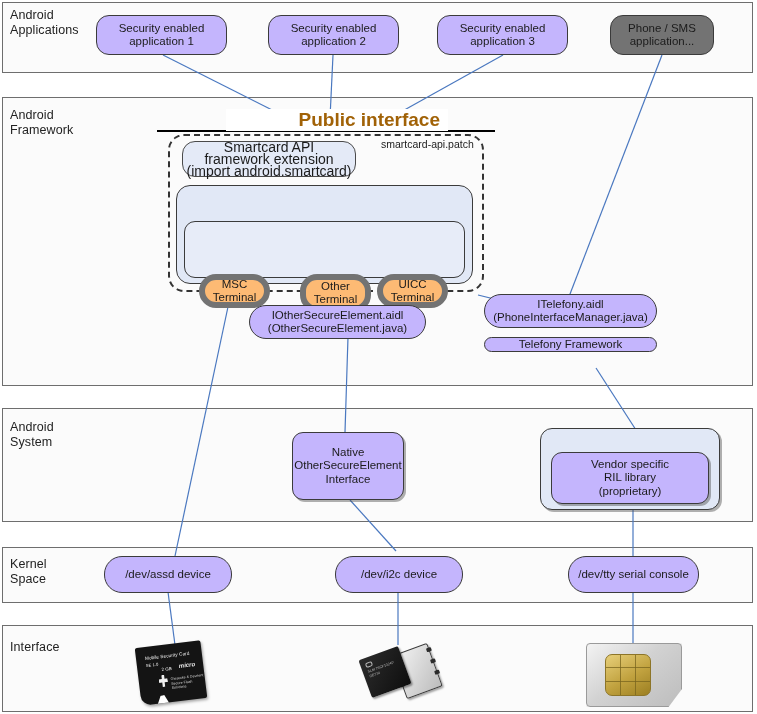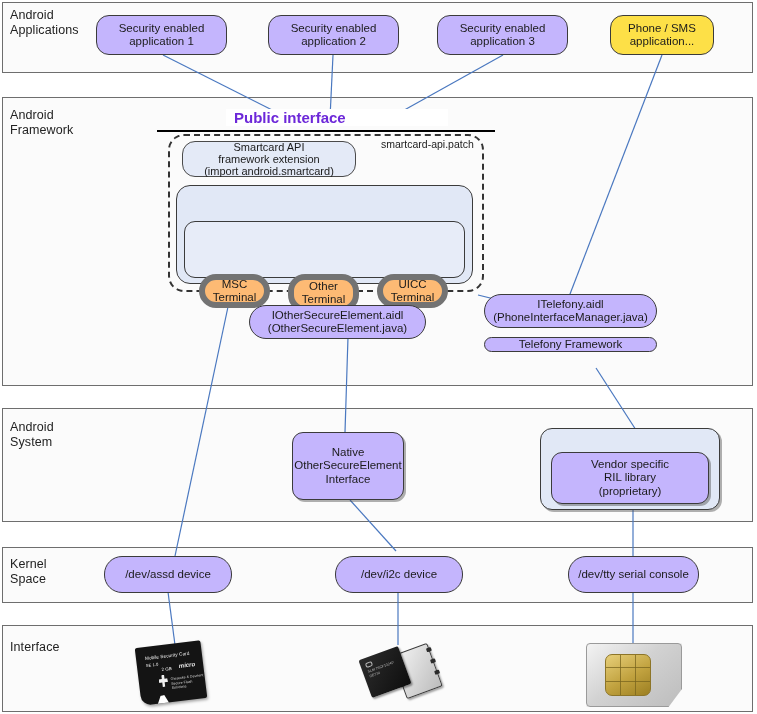--- a/index.html
+++ b/index.html
@@ -37,21 +37,21 @@
     display:flex;
     align-items:center;
     justify-content:center;
     text-align:center;
     font-size:11.5px;
     line-height:13.5px;
     color:#1b1b1b;
     white-space:pre-line;
     z-index:6;
   }
-  .node.cream{background:#fde047;}
+  .node.cream{background:#737373;}
   .node.plain{background:#e4eaf7;border:1.1px solid #4a4a4a;}
   .node.soft{background:#fdba74;border:6px solid #737373;margin-top:36px;}
   .node.shadowed{box-shadow:2px 2px 0 rgba(80,80,80,0.45);}
 
   
   .container-node{
     position:absolute;
     box-sizing:border-box;
     background:#e1e8f6;
     border:1.2px solid #3b3b3b;
@@ -73,23 +73,23 @@
     box-sizing:border-box;
     border:2px dashed #333;
     border-radius:16px;
     background:transparent;
     z-index:3;
   }
 
   .pub-title{
     position:absolute;
     font-weight:bold;
-    font-size:15px;
-    color:#6d28d9;
-    text-align:left;
+    font-size:19px;
+    color:#a16207;
+    text-align:right;
     z-index:7;
     background:#ffffff;
     padding:0 8px;
   }
   .pub-rule{
     position:absolute;
     border-top:2px solid #000;
     z-index:4;
   }
   .patch-label{
@@ -237,36 +237,36 @@
   <div class="layer" style="left:2px;top:97px;width:751px;height:289px;"></div>
   <div class="layer-label" style="top:108px;">Android
 Framework</div>
 
   <div class="pub-title" style="left:226px;top:109px;width:206px;">Public interface</div>
   <div class="pub-rule" style="left:157px;top:130px;width:338px;"></div>
 
   <div class="dashed-box" style="left:168px;top:134px;width:316px;height:158px;"></div>
   <div class="patch-label" style="left:381px;top:138px;">smartcard-api.patch</div>
 
-  <div class="node plain" style="left:182px;top:141px;width:174px;height:36px;font-size:11px;line-height:12px;">Smartcard API
+  <div class="node plain" style="left:182px;top:141px;width:174px;height:36px;font-size:14px;line-height:12px;">Smartcard API
 framework extension
 (import android.smartcard)</div>
 
   <div class="container-node" style="left:176px;top:185px;width:297px;height:99px;">
   </div>
   <div class="container-title" style="left:176px;top:191px;width:297px;">Smartcard API
 Android Service</div>
 
   <div class="container-node" style="left:184px;top:221px;width:281px;height:57px;background:#e7ecf8;border-radius:11px;">
   </div>
   <div class="container-title left" style="left:190px;top:224px;width:160px;text-align:left;">Terminal Factory</div>
 
   <div class="node soft" style="left:199px;top:238px;width:71px;height:34px;border-radius:17px;">MSC
 Terminal</div>
-  <div class="node soft" style="left:288px;top:238px;width:71px;height:38px;border-radius:17px;">Other
+  <div class="node soft" style="left:300px;top:238px;width:71px;height:38px;border-radius:17px;">Other
 Terminal</div>
   <div class="node soft" style="left:377px;top:238px;width:71px;height:34px;border-radius:17px;">UICC
 Terminal</div>
 
   <div class="node" style="left:484px;top:294px;width:173px;height:34px;border-radius:17px;">ITelefony.aidl
 (PhoneInterfaceManager.java)</div>
 
   <div class="node" style="left:249px;top:305px;width:177px;height:34px;border-radius:17px;">IOtherSecureElement.aidl
 (OtherSecureElement.java)</div>
 

